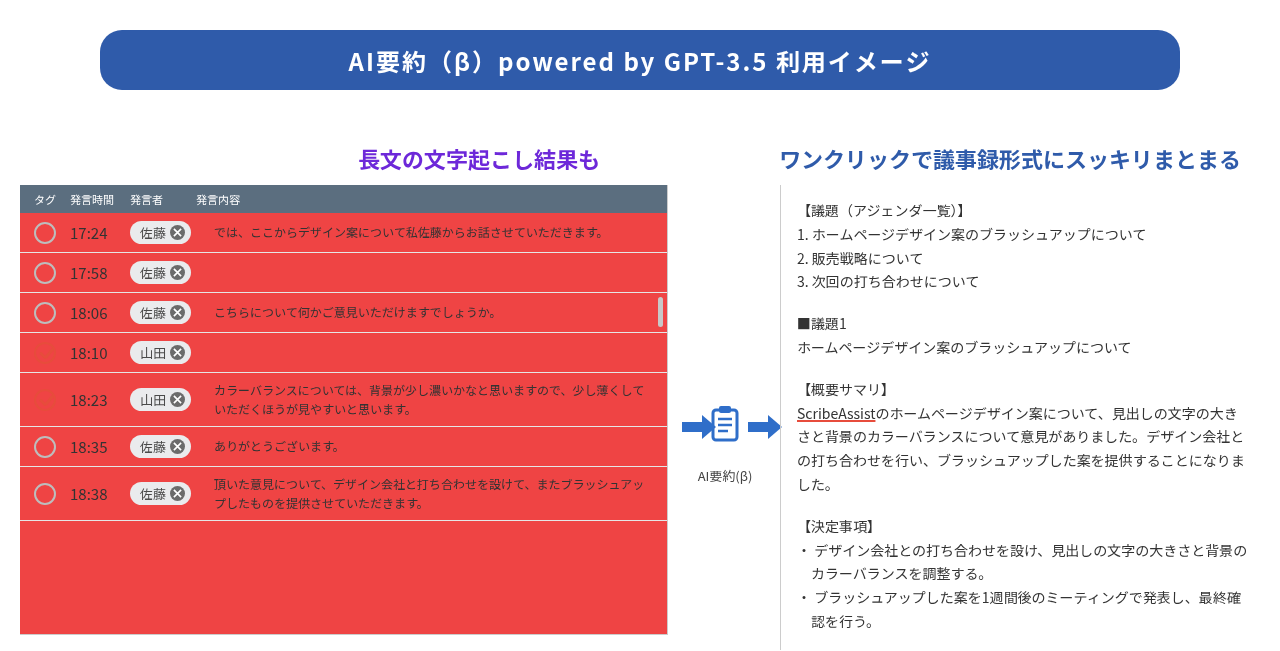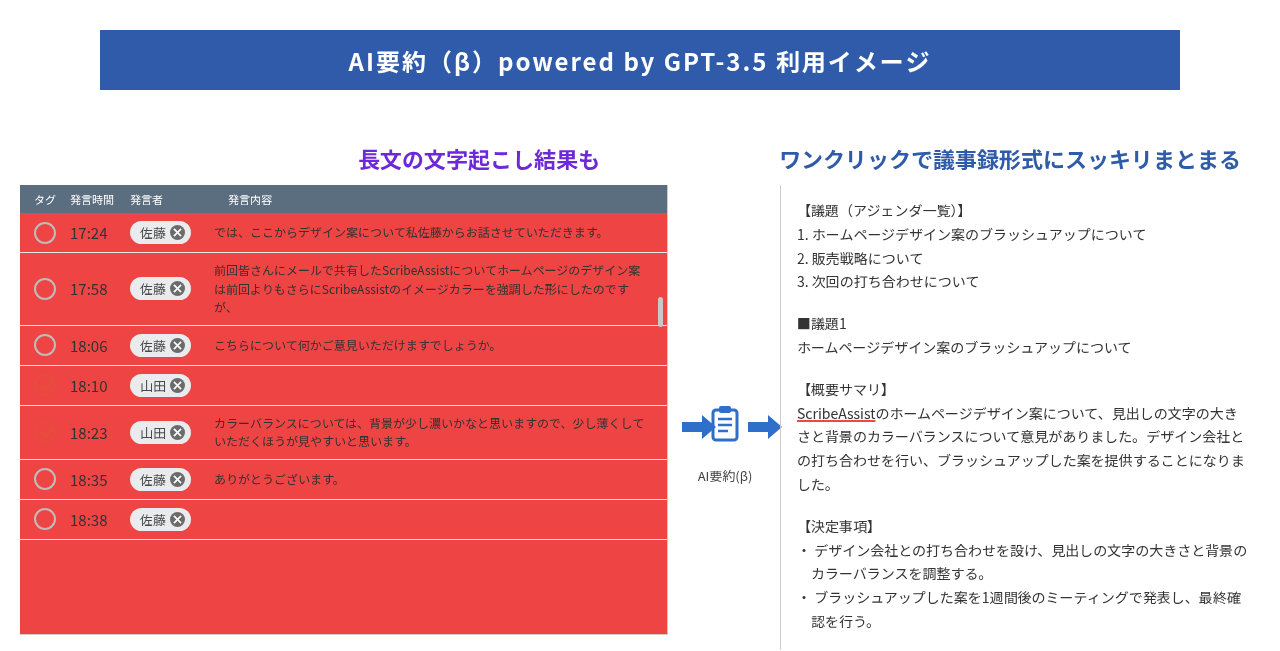--- a/index.html
+++ b/index.html
@@ -18,20 +18,21 @@
     width: 1080px;
     height: 60px;
     background: #2f5baa;
     color: #fff;
     display: flex;
     align-items: center;
     justify-content: center;
     font-size: 24px;
     font-weight: 700;
     letter-spacing: 2px;
+    border-radius: 22px;
   }
   .caption-left, .caption-right {
     position: absolute;
     top: 142px;
     font-size: 22px;
     font-weight: 700;
   }
   .caption-left { left: 150px; width: 450px; text-align: right; color: #6d28d9; }
   .caption-right { left: 760px; width: 500px; text-align: center; color: #2f5baa; }
 
@@ -51,21 +52,21 @@
     height: 28px;
     background: #5b6e7f;
     color: #fff;
     font-size: 11px;
     padding-left: 14px;
     align-items: center;
   }
   .th-tag { width: 36px; }
   .th-time { width: 60px; }
   .th-speaker { width: 66px; }
-  .th-content { flex: 1; margin-left: 32px; }
+  .th-content { flex: 1; }
   .trow {
     display: flex;
     align-items: center;
     border-bottom: 1px solid #e6e6e6;
     padding: 8px 12px 8px 14px;
     font-size: 14px;
   }
   .cell-tag { width: 36px; display:flex; align-items:center; }
   .circle-icon {
     width: 22px; height: 22px; border: 2px solid #bdbdbd; border-radius: 50%; display:block;
@@ -182,23 +183,20 @@
     <div class="cell-speaker">
       <span class="chip">
         <span>佐藤</span>
         <span class="chip-x">
           <svg viewBox="0 0 10 10">
               <path d="M1 1 L9 9 M9 1 L1 9" stroke="#fff" stroke-width="1.8"></path>
             </svg>
         </span>
       </span>
     </div>
-    <div class="cell-content">
-      <span>前回皆さんにメールで共有した</span><span class="underline-red">ScribeAssist</span><span>についてホームページのデザイン案は前回よりもさらに</span><span class="underline-red">ScribeAssist</span><span>のイメージカラーを強調した形にしたのですが、</span>
-    </div>
   </div>
 
   <div class="trow">
     <div class="cell-tag">
         <span class="circle-icon"></span>
       </div>
     <div class="cell-time">18:06</div>
     <div class="cell-speaker">
       <span class="chip">
         <span>佐藤</span>
@@ -273,20 +271,21 @@
     <div class="cell-speaker">
       <span class="chip">
         <span>佐藤</span>
         <span class="chip-x">
           <svg viewBox="0 0 10 10">
               <path d="M1 1 L9 9 M9 1 L1 9" stroke="#fff" stroke-width="1.8"></path>
             </svg>
         </span>
       </span>
     </div>
+    <div class="cell-content">頂いた意見について、デザイン会社と打ち合わせを設けて、またブラッシュアップしたものを提供させていただきます。</div>
   </div>
 
   <div class="scroll-thumb"></div>
 </div>
 
 <div class="ai-wrap">
   <span class="arrow-right"></span>
   <span class="clip-icon">
     <svg width="34" height="38" viewBox="0 0 34 38">
       <rect x="5" y="5" width="24" height="30" rx="3" fill="none" stroke="#2f6ec9" stroke-width="3"></rect>

